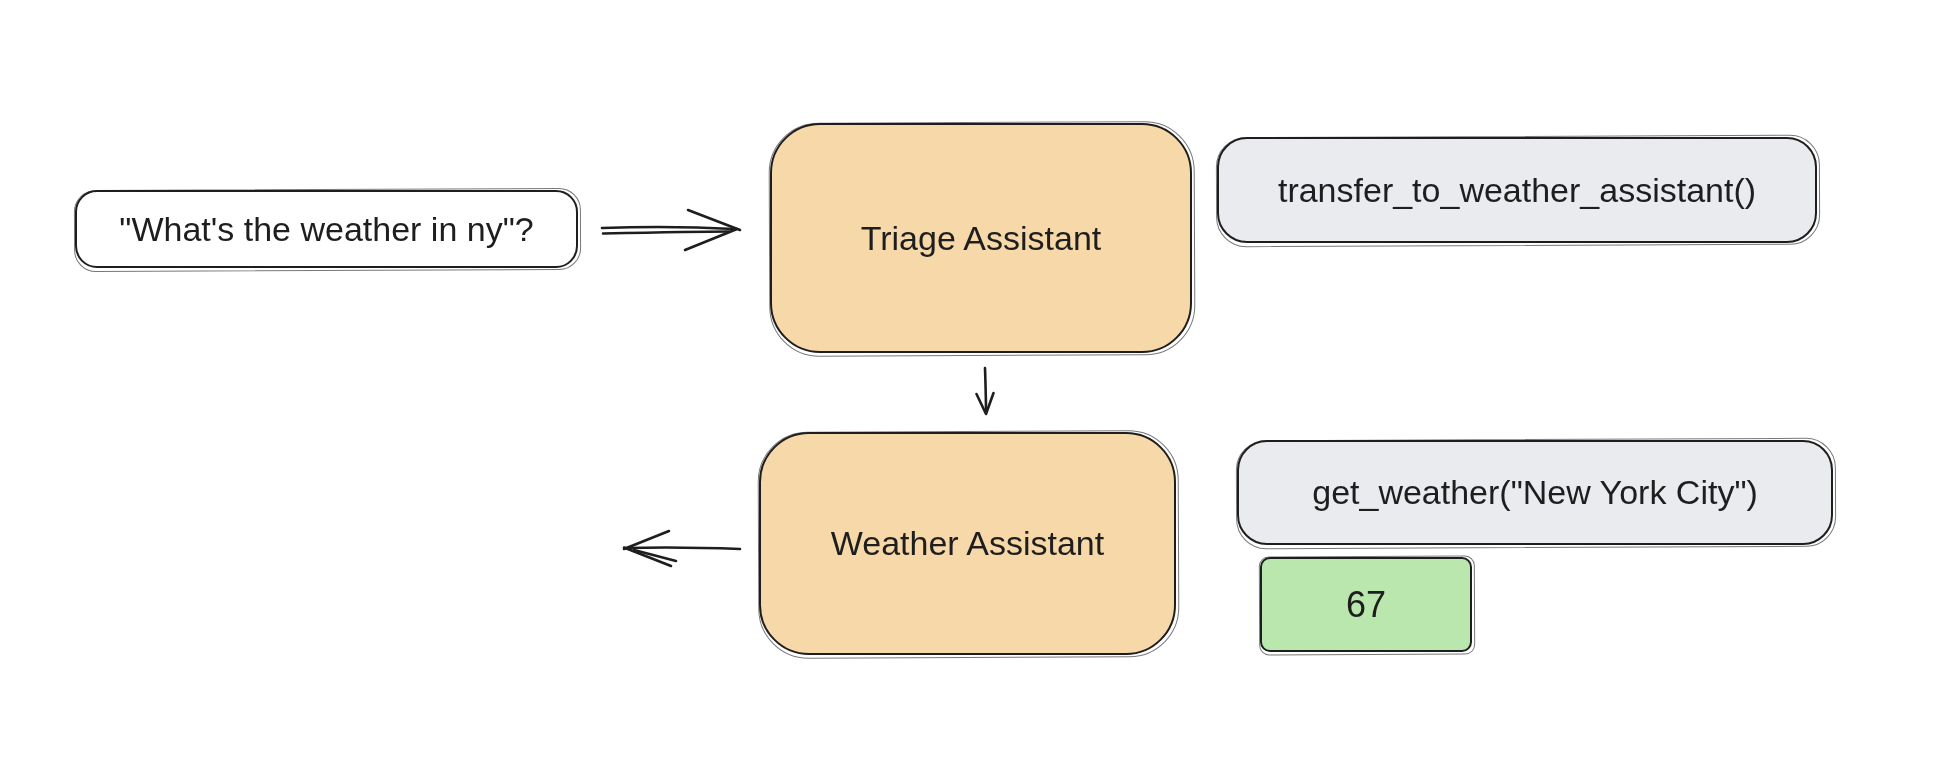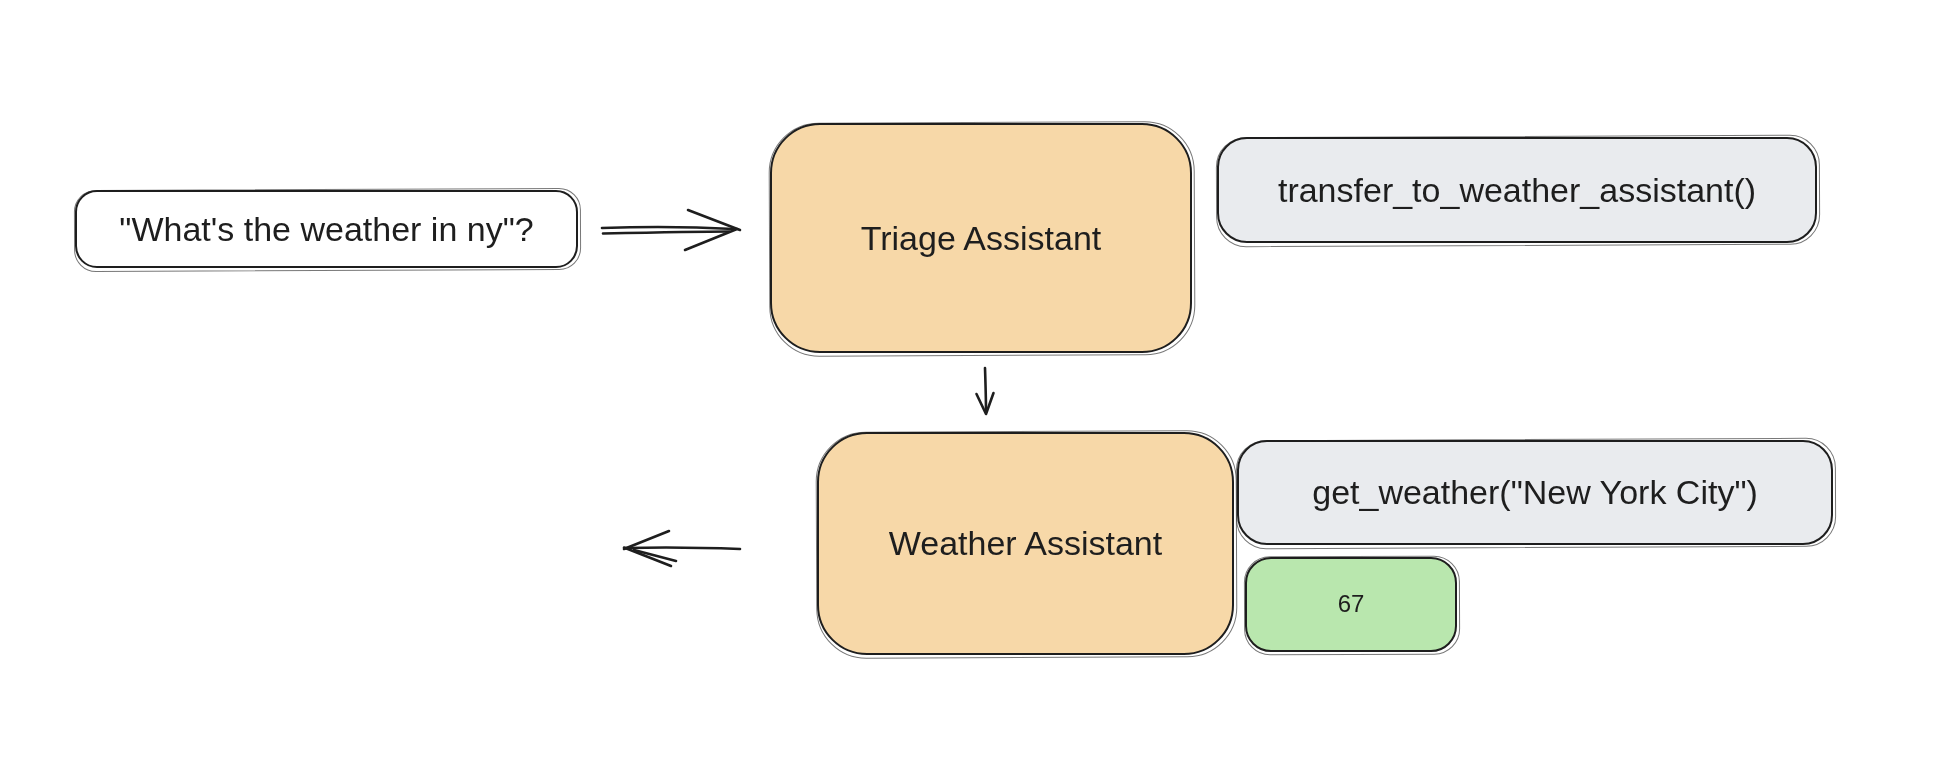--- a/index.html
+++ b/index.html
@@ -45,27 +45,28 @@
   .node-agent {
     background: #f7d8a8;
     border-radius: 50px;
   }
   .node-call {
     background: #e9ebee;
     border-radius: 30px;
   }
   .node-result {
     background: #b9e7ae;
-    border-radius: 26px;
-    font-size: 24px;
+    border-radius: 10px;
+    font-size: 36px;
+    margin-left: 15px;
   }
   .node-user-query    { left: 75px;   top: 190px; width: 503px; height: 78px;  }
   .node-triage        { left: 770px;  top: 123px; width: 422px; height: 230px; }
   .node-transfer      { left: 1217px; top: 137px; width: 600px; height: 106px; }
-  .node-weather       { left: 817px;  top: 432px; width: 417px; height: 223px; }
+  .node-weather       { left: 759px;  top: 432px; width: 417px; height: 223px; }
   .node-get-weather   { left: 1237px; top: 440px; width: 596px; height: 105px; }
   .node-tool-result   { left: 1245px; top: 557px; width: 212px; height: 95px;  }
   .node-final-response{ left: 82px;   top: 500px; width: 483px; height: 83px;  }
   .arrows-layer {
     position: absolute;
     left: 0;
     top: 0;
     width: 1938px;
     height: 770px;
     pointer-events: none;

